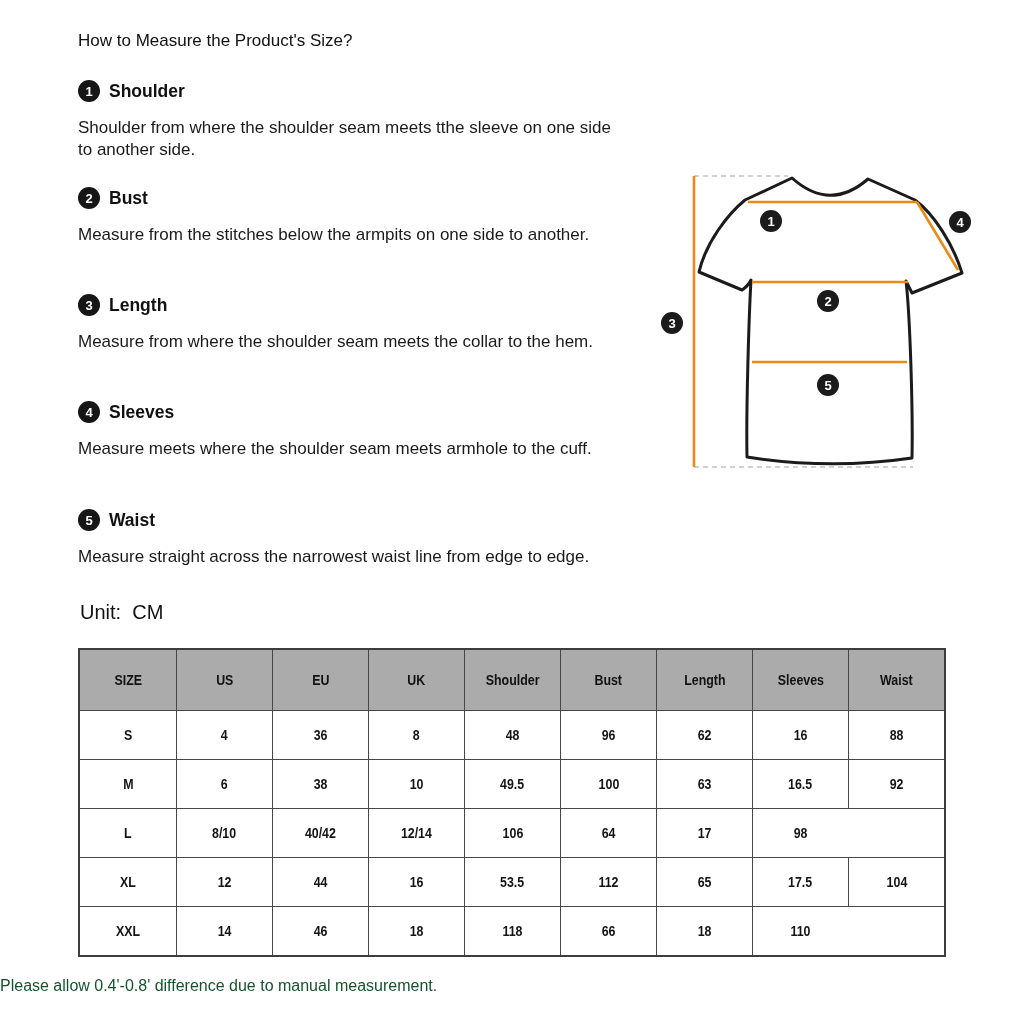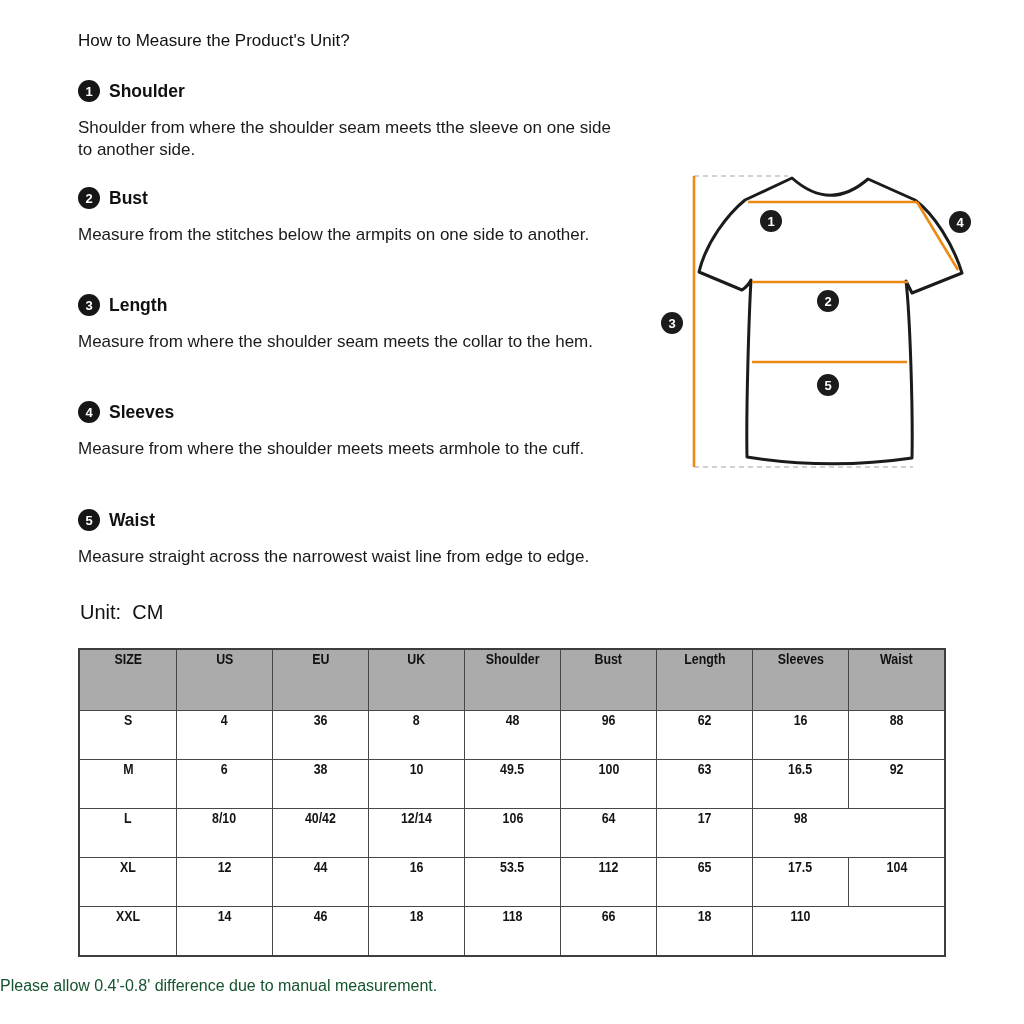--- a/index.html
+++ b/index.html
@@ -18,35 +18,35 @@
   .sec-desc { margin-top:15px; font-size:17px; line-height:22px; max-width:545px; color:#1a1a1a; }
 
   .unit-label { position:absolute; left:80px; top:601px; font-size:20px; color:#111; white-space:pre; }
 
   .diagram { position:absolute; left:640px; top:160px; width:384px; height:330px; }
 
   .size-table { position:absolute; left:78px; top:648px; width:868px; border:2px solid #3d3d3d; background:#fff; }
   .tr { display:grid; grid-template-columns:repeat(9,1fr); }
   .tr.head { background:#ababab; height:60px; }
   .tr.body-row { height:49px; border-top:1.5px solid #474747; }
-  .th, .td { display:flex; align-items:flex-start; justify-content:center; border-left:1.5px solid #474747; overflow:hidden; }
+  .th, .td { display:flex; align-items:center; justify-content:center; border-left:1.5px solid #474747; overflow:hidden; }
   .th:first-child, .td:first-child { border-left:none; }
   .th { font-size:15.5px; font-weight:bold; color:#111; }
   .td { font-size:15.5px; font-weight:bold; color:#141414; }
   .cond { display:inline-block; transform:scaleX(0.8); white-space:nowrap; }
 
   .footer-note { position:absolute; left:0; top:977px; width:1024px; text-align:left;
                  font-size:16px; color:#14532d; }
 </style>
 </head>
 <body>
 
 <div class="page">
 
-  <div class="page-title">How to Measure the Product's Unit?</div>
+  <div class="page-title">How to Measure the Product's Size?</div>
 
   <div class="section" style="top:80px">
     <div class="sec-head">
       <span class="badge">1</span>
       <span class="sec-label">Shoulder</span>
     </div>
     <p class="sec-desc">Shoulder from where the shoulder seam meets tthe sleeve on one side to another side.</p>
   </div>
 
   <div class="section" style="top:187px">
@@ -63,21 +63,21 @@
       <span class="sec-label">Length</span>
     </div>
     <p class="sec-desc">Measure from where the shoulder seam meets the collar to the hem.</p>
   </div>
 
   <div class="section" style="top:401px">
     <div class="sec-head">
       <span class="badge">4</span>
       <span class="sec-label">Sleeves</span>
     </div>
-    <p class="sec-desc">Measure from where the shoulder meets meets armhole to the cuff.</p>
+    <p class="sec-desc">Measure meets where the shoulder seam meets armhole to the cuff.</p>
   </div>
 
   <div class="section" style="top:509px">
     <div class="sec-head">
       <span class="badge">5</span>
       <span class="sec-label">Waist</span>
     </div>
     <p class="sec-desc">Measure straight across the narrowest waist line from edge to edge.</p>
   </div>
 

